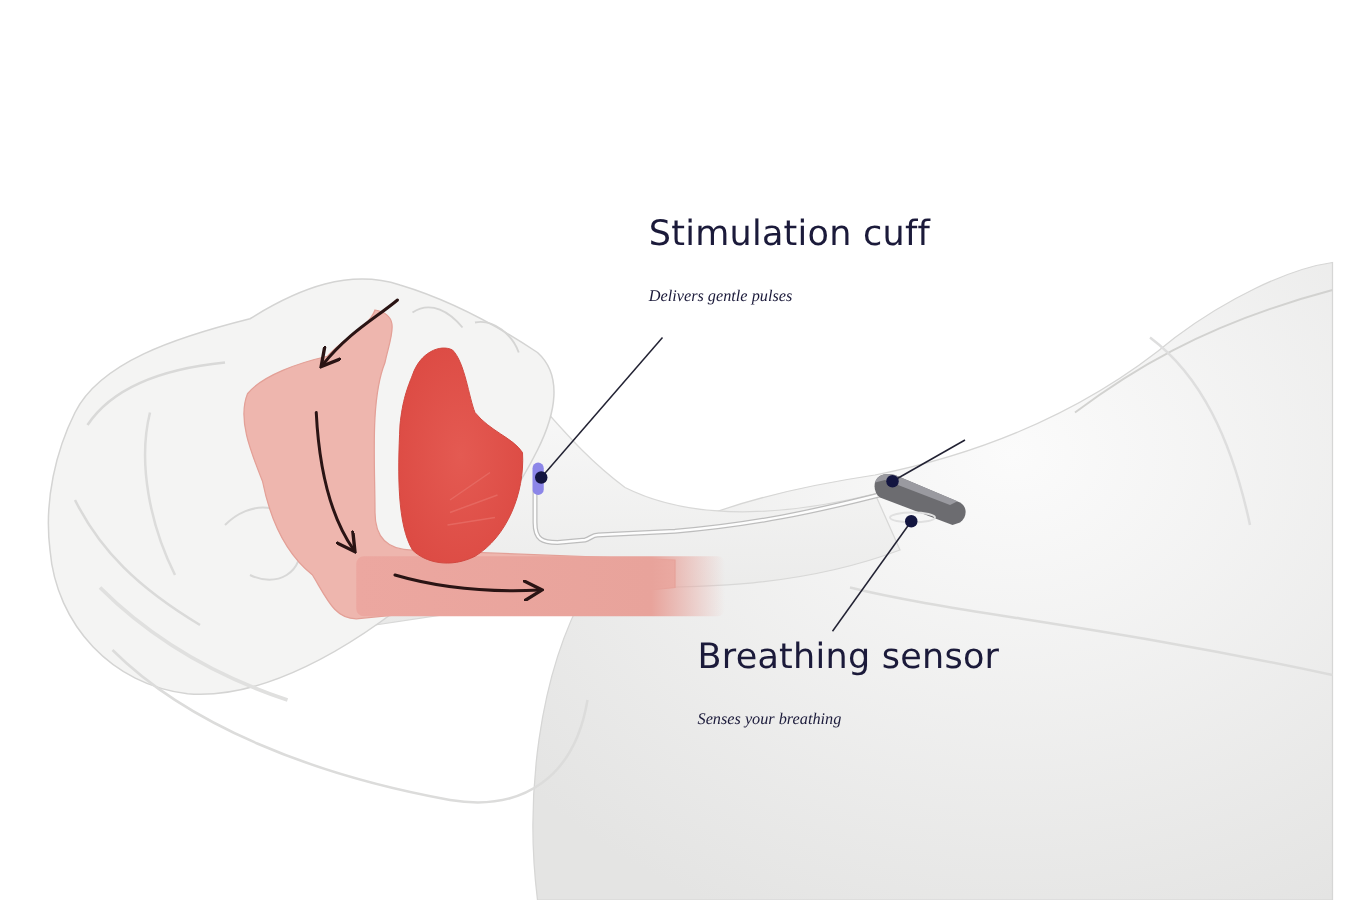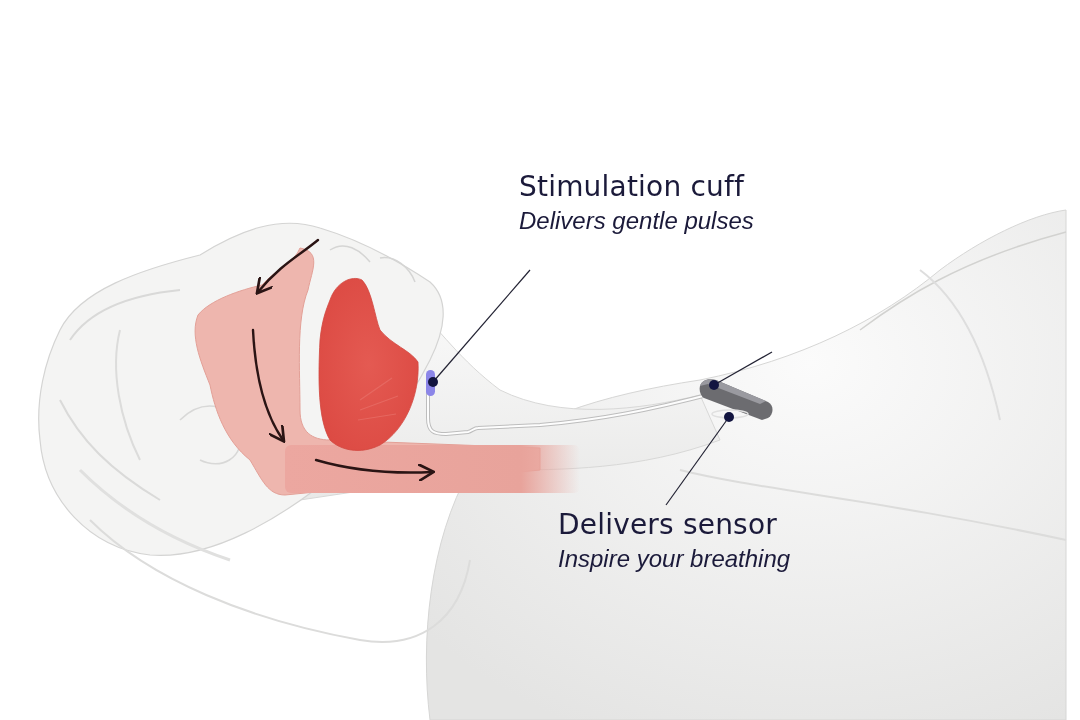--- a/index.html
+++ b/index.html
@@ -11,22 +11,22 @@
     }
     #stage { position: absolute; left: 0; top: 0; width: 1080px; height: 642px; }
     #stage svg { position: absolute; left: 0; top: 0; }
     .callout { position: absolute; color: #1b1a3a; }
     .callout .title {
       font-family: "DejaVu Sans", "Liberation Sans", sans-serif;
       font-weight: 500; font-size: 28px; letter-spacing: 0.2px; line-height: 34px;
       white-space: nowrap;
     }
     .callout .desc {
-      font-family: Liberation Sans, sans-serif;
-      font-style: italic; font-size: 24px; line-height: 26px; margin-top: 4px;
+      font-family: Liberation Serif, serif;
+      font-style: italic; font-size: 13px; line-height: 26px; margin-top: 20px;
       white-space: nowrap;
     }
     .reg { font-size: 17px; vertical-align: 10px; }
   </style>
 </head>
 <body>
 
 <div id="stage">
   <svg width="1080" height="720" viewBox="0 0 1080 720">
     <defs>
@@ -119,18 +119,18 @@
 
   <div class="callout" style="left:519px; top:170px;">
     <div class="title">Stimulation cuff</div>
     <div class="desc">
       <div>Delivers gentle pulses</div>
     </div>
   </div>
 
 
   <div class="callout" style="left:558px; top:508px;">
-    <div class="title">Delivers sensor</div>
+    <div class="title">Breathing sensor</div>
     <div class="desc">
-      <div>Inspire your breathing</div>
+      <div>Senses your breathing</div>
     </div>
   </div>
 </div>
 
 </body></html>

